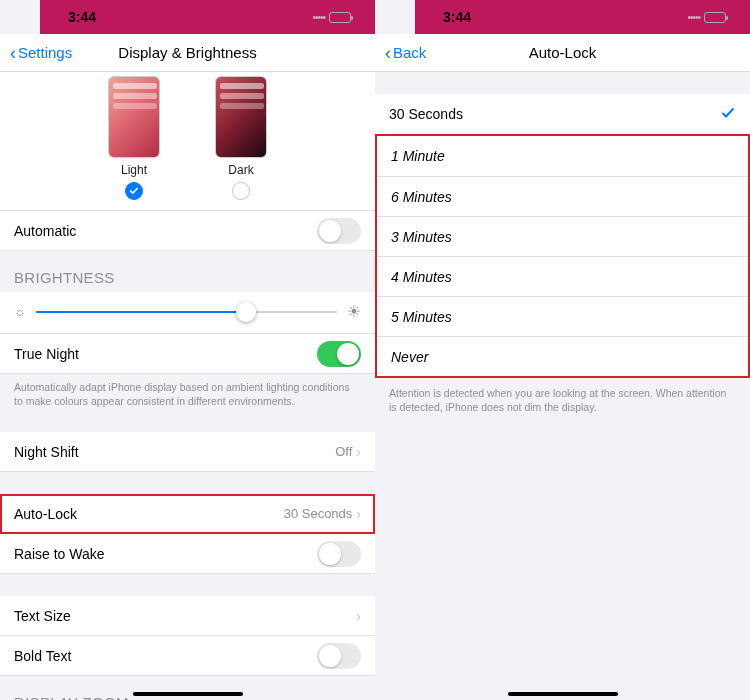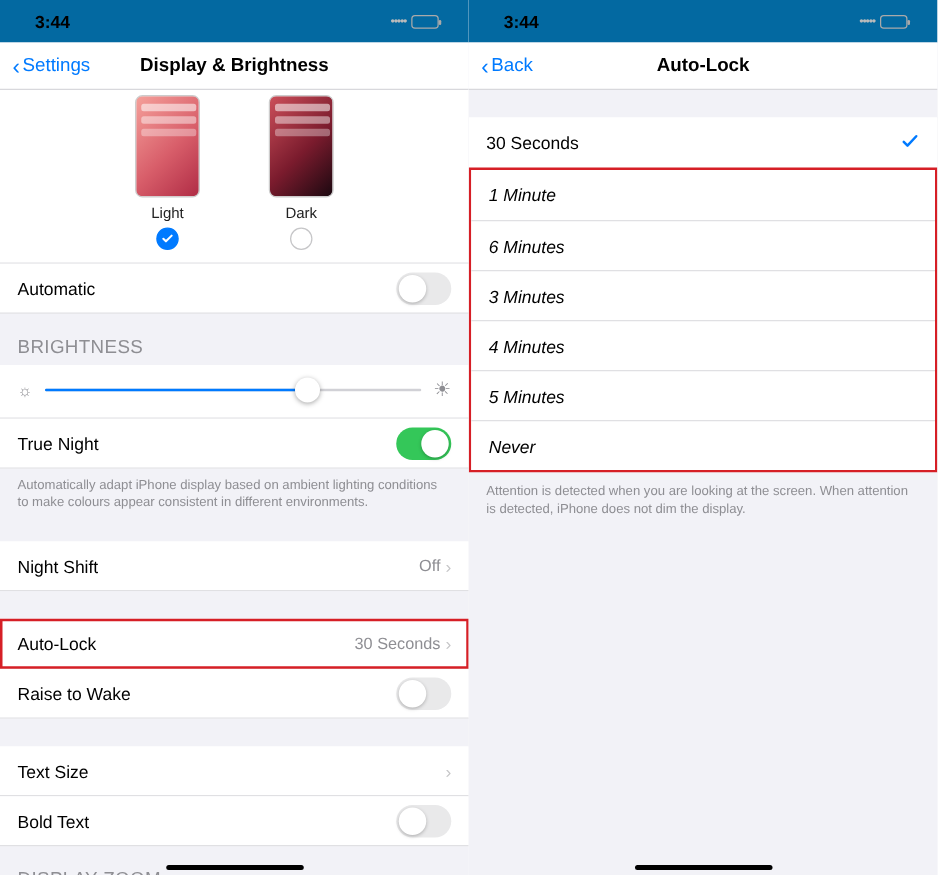--- a/index.html
+++ b/index.html
@@ -12,41 +12,42 @@
   .phone {
     width: 375px; height: 700px;
     background: #f2f2f7;
     display: flex; flex-direction: column;
     position: relative;
   }
   .statusbar {
     height: 34px;
     display: flex; align-items: center; justify-content: space-between;
     padding: 0 24px 0 28px;
-    background: #0369a1;
+    background: #be185d;
+    margin-left: 40px;
   }
   .sb-time { font-weight: 600; font-size: 14px; }
   .sb-icons { display: flex; align-items: center; gap: 4px; }
   .dots { font-size: 10px; letter-spacing: -1px; color: #bbb; }
   .battery {
     width: 22px; height: 11px; border: 1px solid #aaa; border-radius: 3px;
     position: relative;
   }
   .battery::after {
     content:""; position:absolute; right:-3px; top:3px; width:2px; height:4px;
     background:#aaa; border-radius:1px;
   }
   .battery-fill { width: 50%; height: 100%; background: #34c759; border-radius:2px 0 0 2px; }
 
   .navbar {
     height: 38px; background:#fff; border-bottom:1px solid #d8d8dc;
     display:flex; align-items:center; position:relative; padding:0 10px;
   }
   .nav-back { color:#007aff; font-size:15px; display:flex; align-items:center; gap:2px; }
-  .nav-title { position:absolute; left:0; right:0; text-align:center; font-size:15px; font-weight:700; pointer-events:none; }
+  .nav-title { position:absolute; left:0; right:0; text-align:center; font-size:15px; font-weight:400; pointer-events:none; }
   .chev-left { font-size:18px; line-height:1; }
 
   .scroll { flex:1; overflow:hidden; }
 
   .appearance-wrap { background:#fff; padding: 0 0 10px 0; border-bottom:1px solid #e0e0e3; }
   .themes { display:flex; justify-content:center; gap: 55px; padding-top:4px; }
   .theme { display:flex; flex-direction:column; align-items:center; gap:5px; }
   .thumb {
     width: 52px; height: 82px; border-radius:6px; border:1px solid #ccc;
     position:relative; overflow:hidden;

